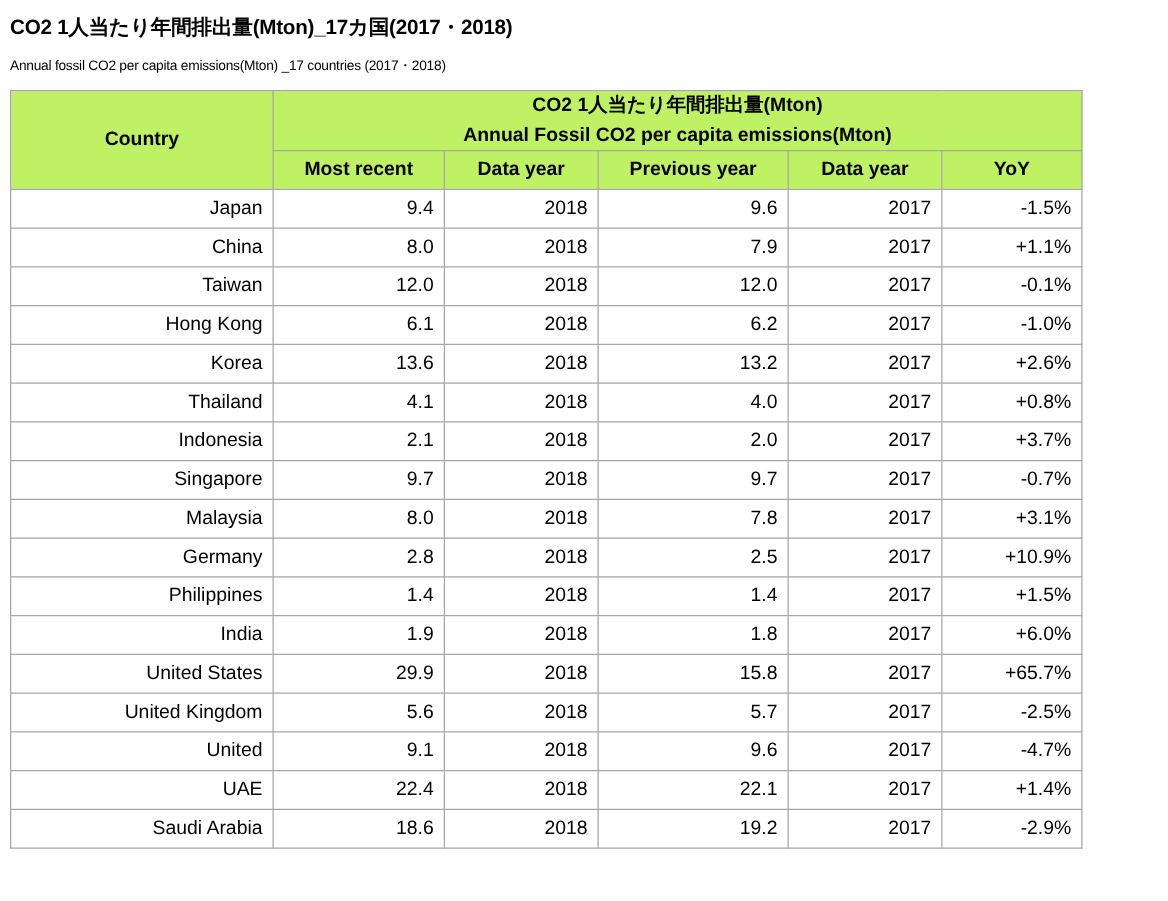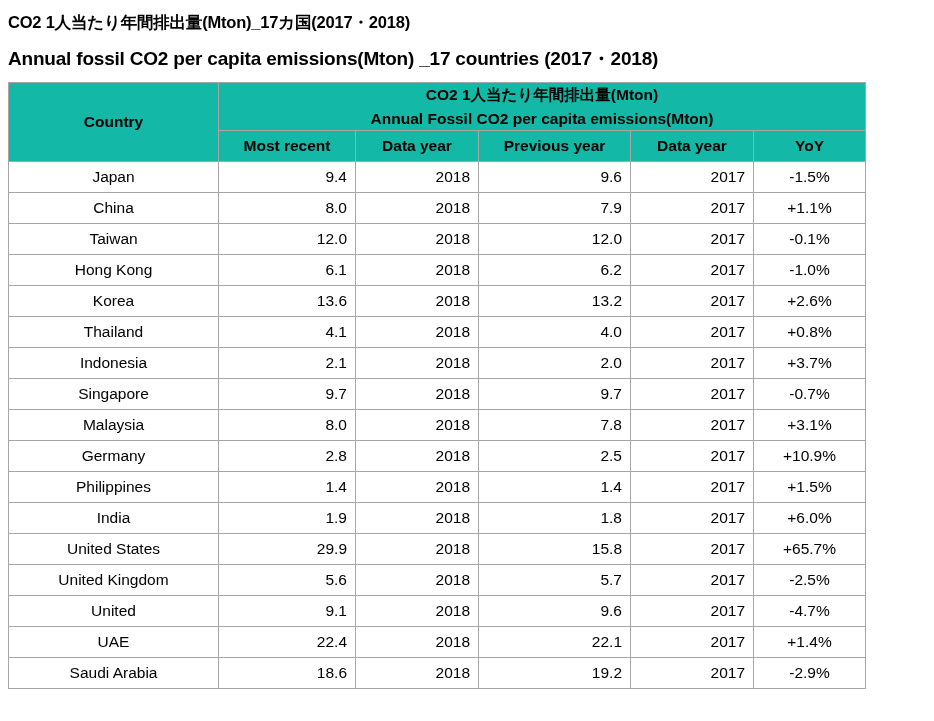--- a/index.html
+++ b/index.html
@@ -19,40 +19,40 @@
     box-sizing: border-box;
   }
   .title-jp {
     font-size: 16.5px;
     font-weight: bold;
     letter-spacing: -0.2px;
     margin: 2px 0 0 2px;
     line-height: 1.25;
   }
   .title-en {
-    font-size: 19px;
-    font-weight: bold;
+    font-size: 11px;
+    font-weight: normal;
     letter-spacing: -0.2px;
     margin: 14px 0 12px 2px;
     line-height: 1.25;
   }
   table.data {
     border-collapse: collapse;
     table-layout: fixed;
     margin-left: 2px;
   }
   table.data th, table.data td {
     border: 1px solid #a6a6a6;
     font-size: 15.5px;
     padding: 0 8px;
     height: 31px;
     box-sizing: border-box;
   }
   th.head {
-    background: #14b8a6;
+    background: #bef264;
     font-weight: bold;
     text-align: center;
   }
   th.country-head {
     width: 210px;
   }
   th.span-head {
     padding: 4px 8px;
     height: 60px;
     line-height: 1.5;
@@ -60,27 +60,27 @@
   th.sub-head {
     height: 36px;
   }
   col.c-country { width: 210px; }
   col.c-recent  { width: 137px; }
   col.c-year1   { width: 123px; }
   col.c-prev    { width: 152px; }
   col.c-year2   { width: 123px; }
   col.c-yoy     { width: 112px; }
   td.country {
-    text-align: center;
+    text-align: right;
   }
   td.num {
     text-align: right;
   }
   td.yoy {
-    text-align: center;
+    text-align: right;
     padding-left: 10px;
   }
   .span-line-jp { display: block; }
   .span-line-en { display: block; }
 </style>
 </head>
 <body>
 
 <div class="page">
 

